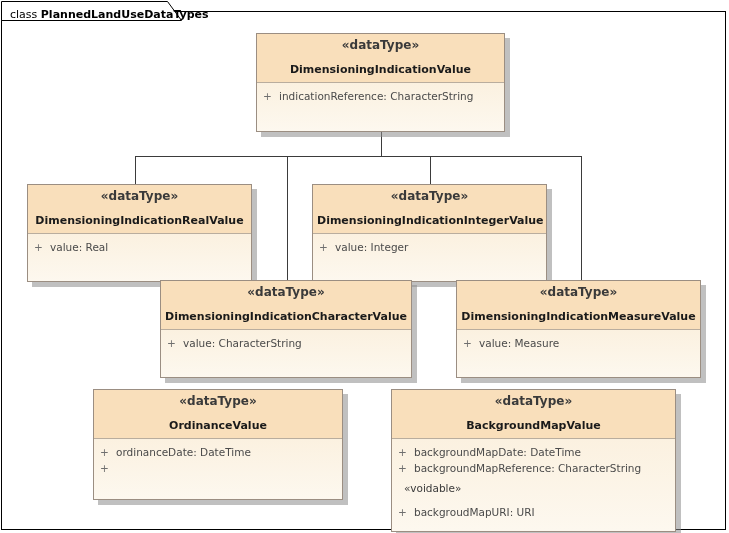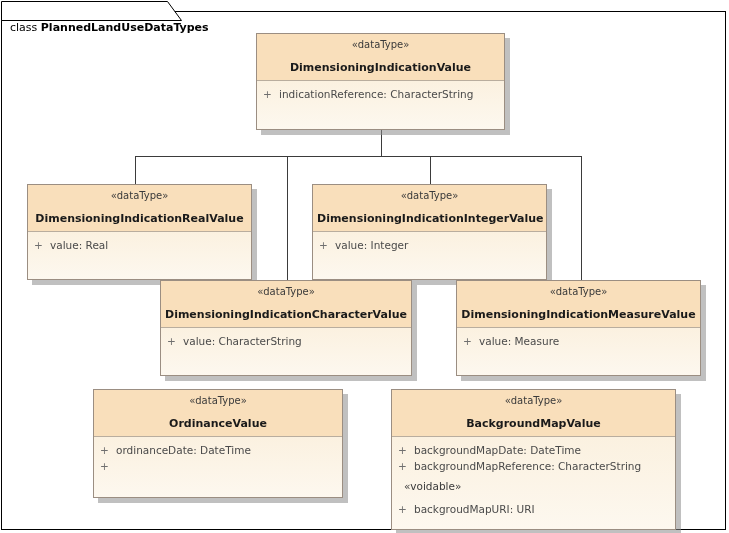--- a/index.html
+++ b/index.html
@@ -41,21 +41,21 @@
   .title-tab .tab-shape {
     position: absolute;
     left: 0;
     top: 0;
     width: 181px;
     height: 20px;
   }
   .title-tab .tab-label {
     position: absolute;
     left: 9px;
-    top: 20px;
+    top: 7px;
     font-size: 11px;
     color: #000000;
     white-space: nowrap;
     letter-spacing: 0px;
   }
   .title-tab .tab-label .kw {
     font-weight: normal;
   }
   .title-tab .tab-label .nm {
     font-weight: bold;
@@ -70,24 +70,24 @@
     box-shadow: 5px 5px 0 0 rgba(140,140,140,0.55);
   }
   .uml-head {
     background: #f9dfbb;
     border-bottom: 1px solid #b9ad9e;
     padding: 5px 4px 6px 4px;
     text-align: center;
     line-height: 1.15;
   }
   .stereo {
-    font-size: 10px;
+    font-size: 12px;
     color: #3a3a3a;
     display: block;
-    font-weight: normal;
+    font-weight: bold;
   }
   .cname {
     font-size: 11px;
     color: #1a1a1a;
     font-weight: bold;
     display: block;
     margin-top: 11px;
   }
   .uml-body {
     padding: 6px 4px 8px 6px;

